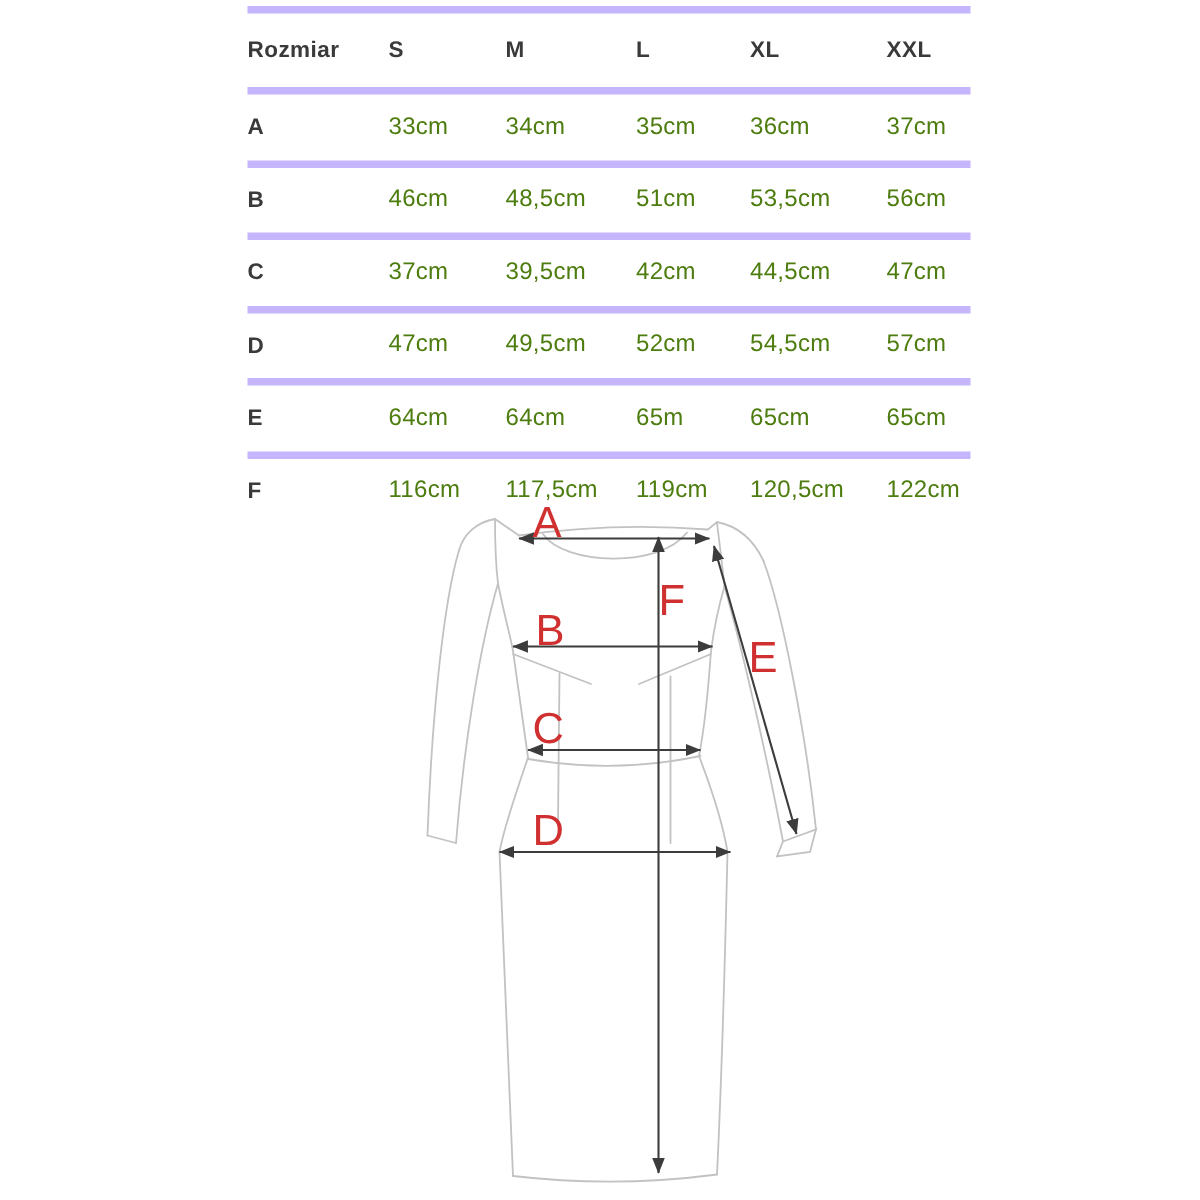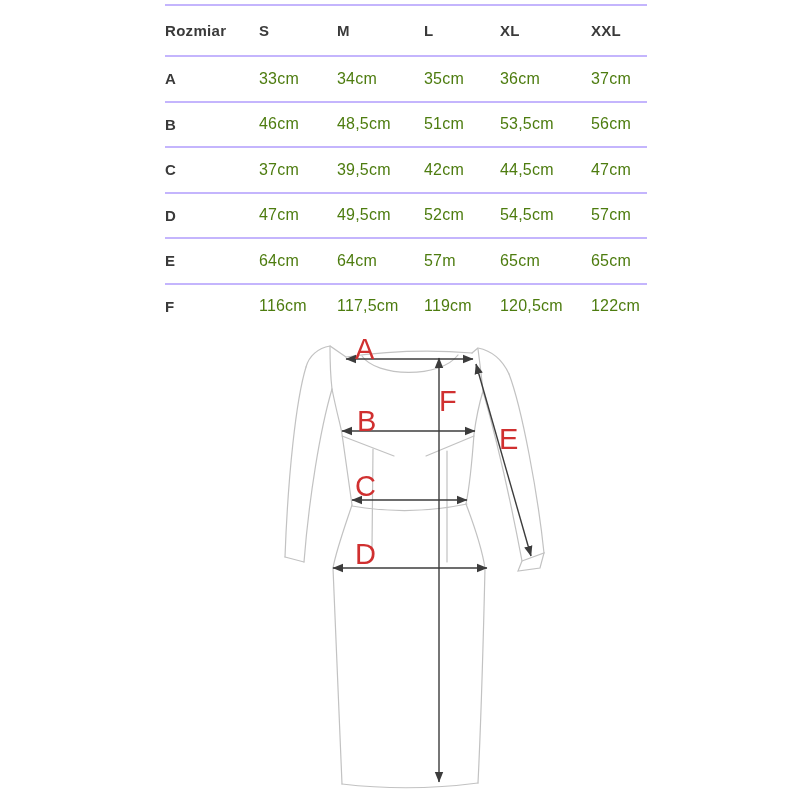--- a/index.html
+++ b/index.html
@@ -11,21 +11,21 @@
 
   
   .chart {
     position:absolute; left:165px; top:4px; width:482px;
   }
   .row {
     display:grid;
     grid-template-columns:94px 78px 87px 76px 91px 56px;
     align-items:center;
     height:43.5px;
-    border-top:2px solid #c4b5fd;
+    border-top:5px solid #c4b5fd;
   }
   .row.head { height:49px; }
   .cell {
     font-size:16px; color:#4d7c0f; white-space:nowrap;
     letter-spacing:0.2px;
   }
   .cell.bold {
     font-weight:bold; color:#3a3a3a; font-size:15px; letter-spacing:0.3px;
   }
 
@@ -88,21 +88,21 @@
     <div class="cell">49,5cm</div>
     <div class="cell">52cm</div>
     <div class="cell">54,5cm</div>
     <div class="cell">57cm</div>
   </div>
 
   <div class="row">
     <div class="cell bold">E</div>
     <div class="cell">64cm</div>
     <div class="cell">64cm</div>
-    <div class="cell">57m</div>
+    <div class="cell">65m</div>
     <div class="cell">65cm</div>
     <div class="cell">65cm</div>
   </div>
 
   <div class="row">
     <div class="cell bold">F</div>
     <div class="cell">116cm</div>
     <div class="cell">117,5cm</div>
     <div class="cell">119cm</div>
     <div class="cell">120,5cm</div>

